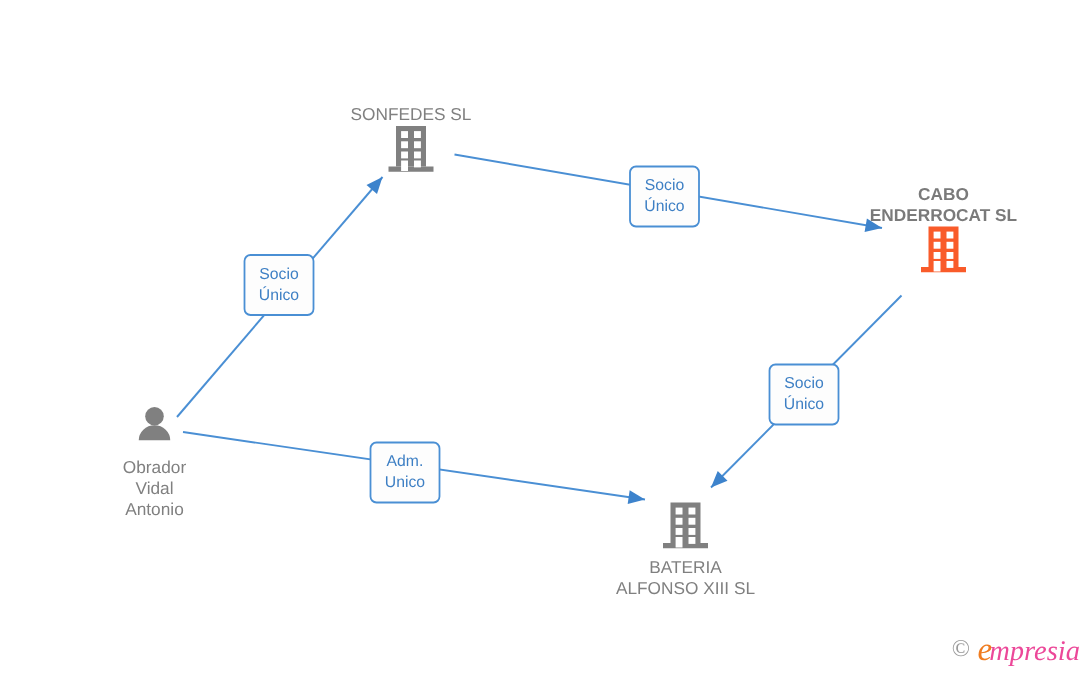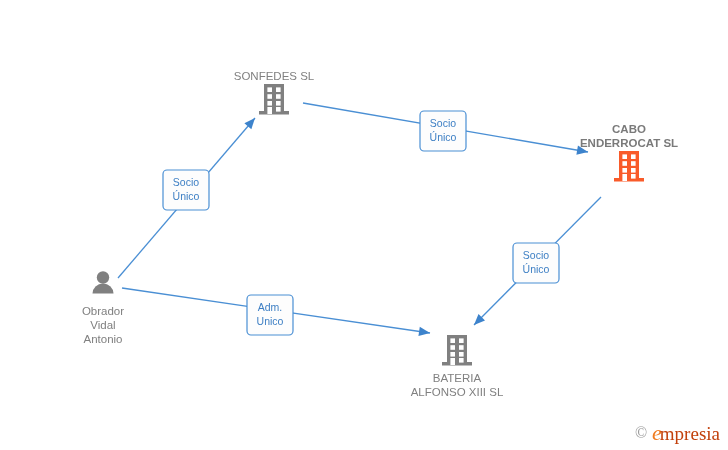--- a/index.html
+++ b/index.html
@@ -74,22 +74,23 @@
   .wm-e {
     font-family: "Liberation Serif", serif;
     font-style: italic;
     font-size: 22px;
     color: #f07c20;
     line-height: 1;
     margin-right: -2px;
   }
   .wm-rest {
     font-family: "Liberation Serif", serif;
+    font-style: italic;
     font-size: 19px;
-    color: #c2410c;
+    color: #ec4899;
     line-height: 1;
   }
   .wm-name { display: flex; align-items: baseline; }
 </style>
 </head>
 <body>
 
 <svg id="diagram-canvas" viewBox="0 0 728 450" xmlns="http://www.w3.org/2000/svg">
 
   <g id="edges-layer">

